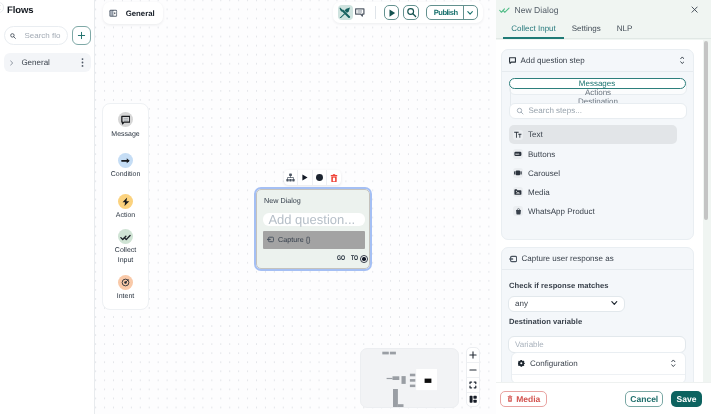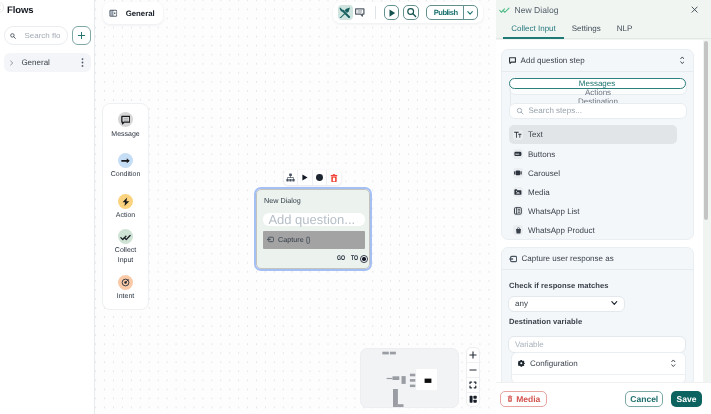--- a/index.html
+++ b/index.html
@@ -412,30 +412,20 @@
                 <svg width="7.8" height="7.8" viewBox="0 0 16 16">
                   <path d="M0.8 4.4a1.8 1.8 0 011.8-1.8h3.0l1.3 1.8h7.3a1.0 1.0 0 011.0 1.0v6.8a1.8 1.8 0 01-1.8 1.8H2.6A1.8 1.8 0 010.8 12.2z" fill="#2b333d"></path>
                   <path d="M4.2 11.4l2.4-3.0 1.6 2.0 1.6-2.2 2.4 3.2z" fill="#fff"></path>
                   <circle cx="5.0" cy="6.8" r="1.15" fill="#fff"></circle>
                 </svg>
               </span>
               <span>Media</span>
             </div>
             <div class="step">
               <span class="step-ico">
-                <svg width="7.8" height="7.8" viewBox="0 0 16 16" fill="none">
-                  <rect x="1.0" y="1.4" width="14.0" height="13.2" rx="2.0" stroke="#2b333d" stroke-width="1.9"></rect>
-                  <path d="M5.2 1.6v12.8" stroke="#2b333d" stroke-width="1.6"></path>
-                  <path d="M7.6 5.0h4.8M7.6 8.0h4.8M7.6 11.0h4.8" stroke="#2b333d" stroke-width="1.5"></path>
-                </svg>
-              </span>
-              <span>WhatsApp List</span>
-            </div>
-            <div class="step">
-              <span class="step-ico">
                 <svg width="7" height="7" viewBox="0 0 16 16">
                   <path d="M2.4 4.6h11.2l-.9 9.2a1.2 1.2 0 01-1.2 1.1H4.5a1.2 1.2 0 01-1.2-1.1z" fill="#39424d"></path>
                   <path d="M5.4 5.6V4a2.6 2.6 0 015.2 0v1.6" stroke="#39424d" stroke-width="1.4" fill="none"></path>
                 </svg>
               </span>
               <span>WhatsApp Product</span>
             </div>
           </div>
       </div>
 

